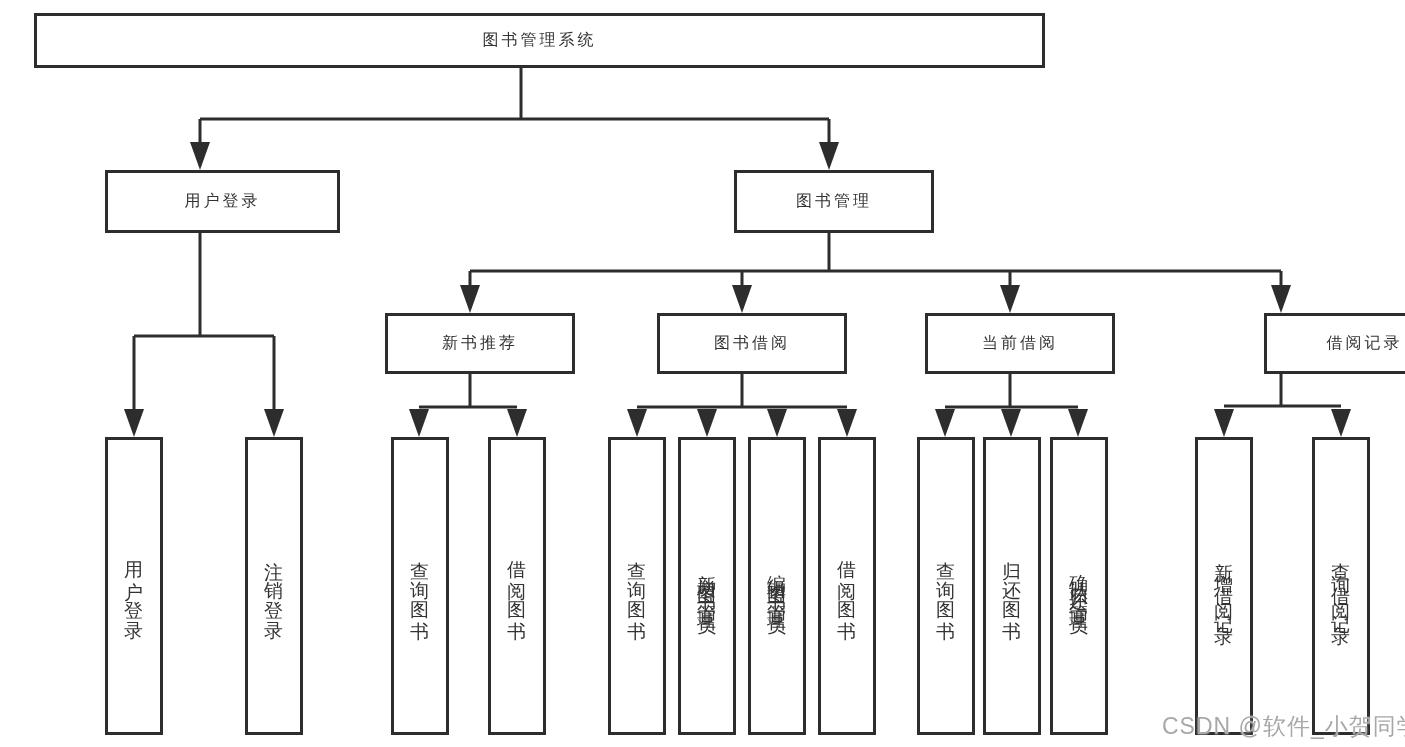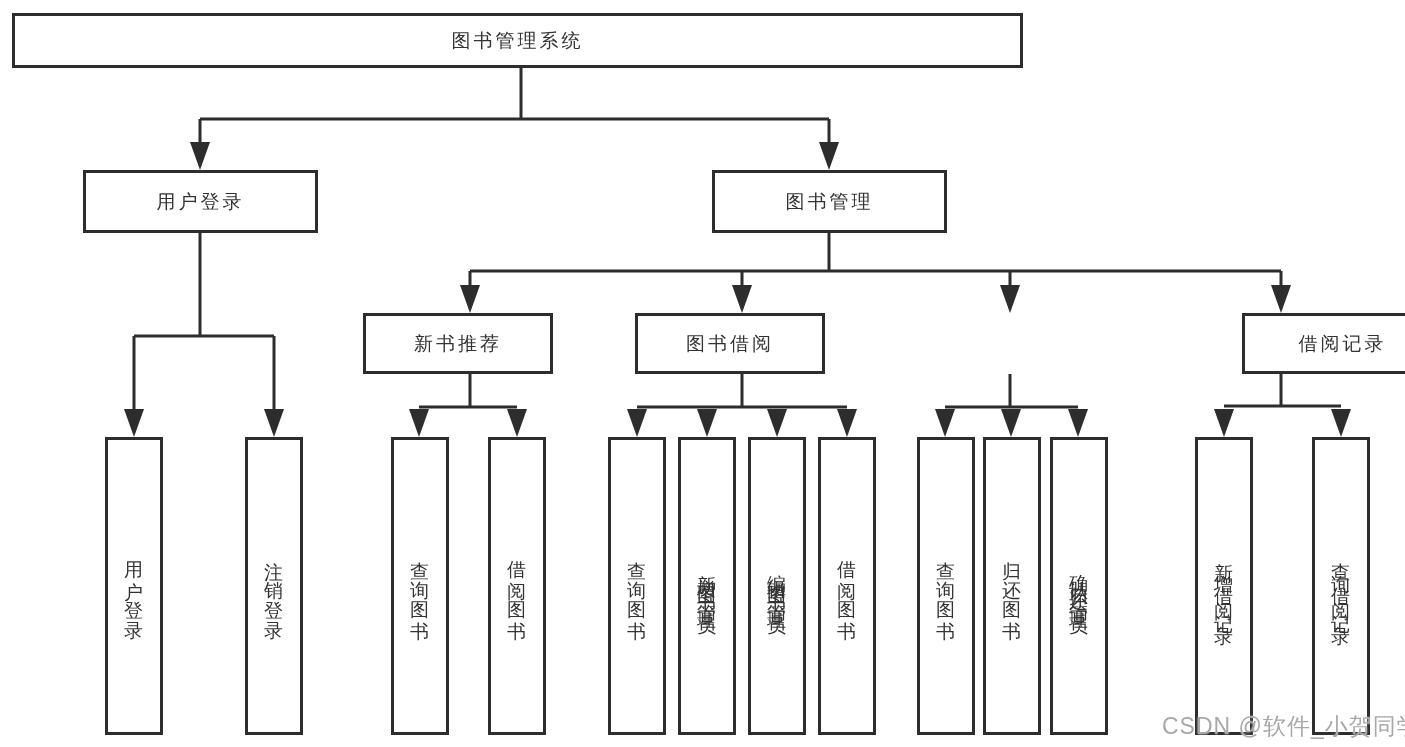--- a/index.html
+++ b/index.html
@@ -8,24 +8,24 @@
     position:relative; width:1405px; height:747px;
     background:#ffffff; overflow:hidden;
   }
   .wires { position:absolute; left:0; top:0; width:1405px; height:747px; }
   .node {
     position:absolute; box-sizing:border-box;
     border:3px solid #2d2d2d; background:#ffffff;
     display:flex; align-items:center; justify-content:center;
     color:#333333;
   }
-  .h-label { font-size:19px; letter-spacing:3px; white-space:nowrap; }
+  .h-label { font-size:16px; letter-spacing:3px; white-space:nowrap;margin-left:22px; }
   .root  { left:12px;  top:13px;  width:1011px; height:55px; }
   .lvl1a { left:83px;  top:170px; width:235px;  height:63px; }
-  .lvl1b { left:712px; top:170px; width:235px;  height:63px;justify-content:center; }
+  .lvl1b { left:712px; top:170px; width:200px;  height:63px;justify-content:center; }
   .lvl2  { top:313px; width:190px; height:61px; }
   .leaf  { top:437px; width:58px; height:298px; }
   .leaf span {
     writing-mode:vertical-rl; text-orientation:mixed;
     font-size:19px; line-height:1; white-space:nowrap; color:#333333;
   }
   .c4 span { letter-spacing:20px; }
   .c6 span { letter-spacing:13px; }
   .c9 span { letter-spacing:6px;  }
   .watermark {
@@ -104,20 +104,23 @@
   <div class="node lvl1b h-label">
     <span>图书管理</span>
   </div>
 
   <div class="node lvl2 h-label" style="left:363px;">
     <span>新书推荐</span>
   </div>
   <div class="node lvl2 h-label" style="left:635px;justify-content:center;">
     <span>图书借阅</span>
   </div>
+  <div class="node lvl2 h-label" style="left:903px;">
+    <span>当前借阅</span>
+  </div>
   <div class="node lvl2 h-label" style="left:1242px;padding-left:11px;">
     <span>借阅记录</span>
   </div>
 
   <div class="node leaf c4" style="left:105px;">
     <span>用户登录</span>
   </div>
   <div class="node leaf c4" style="left:245px;">
     <span>注销登录</span>
   </div>

